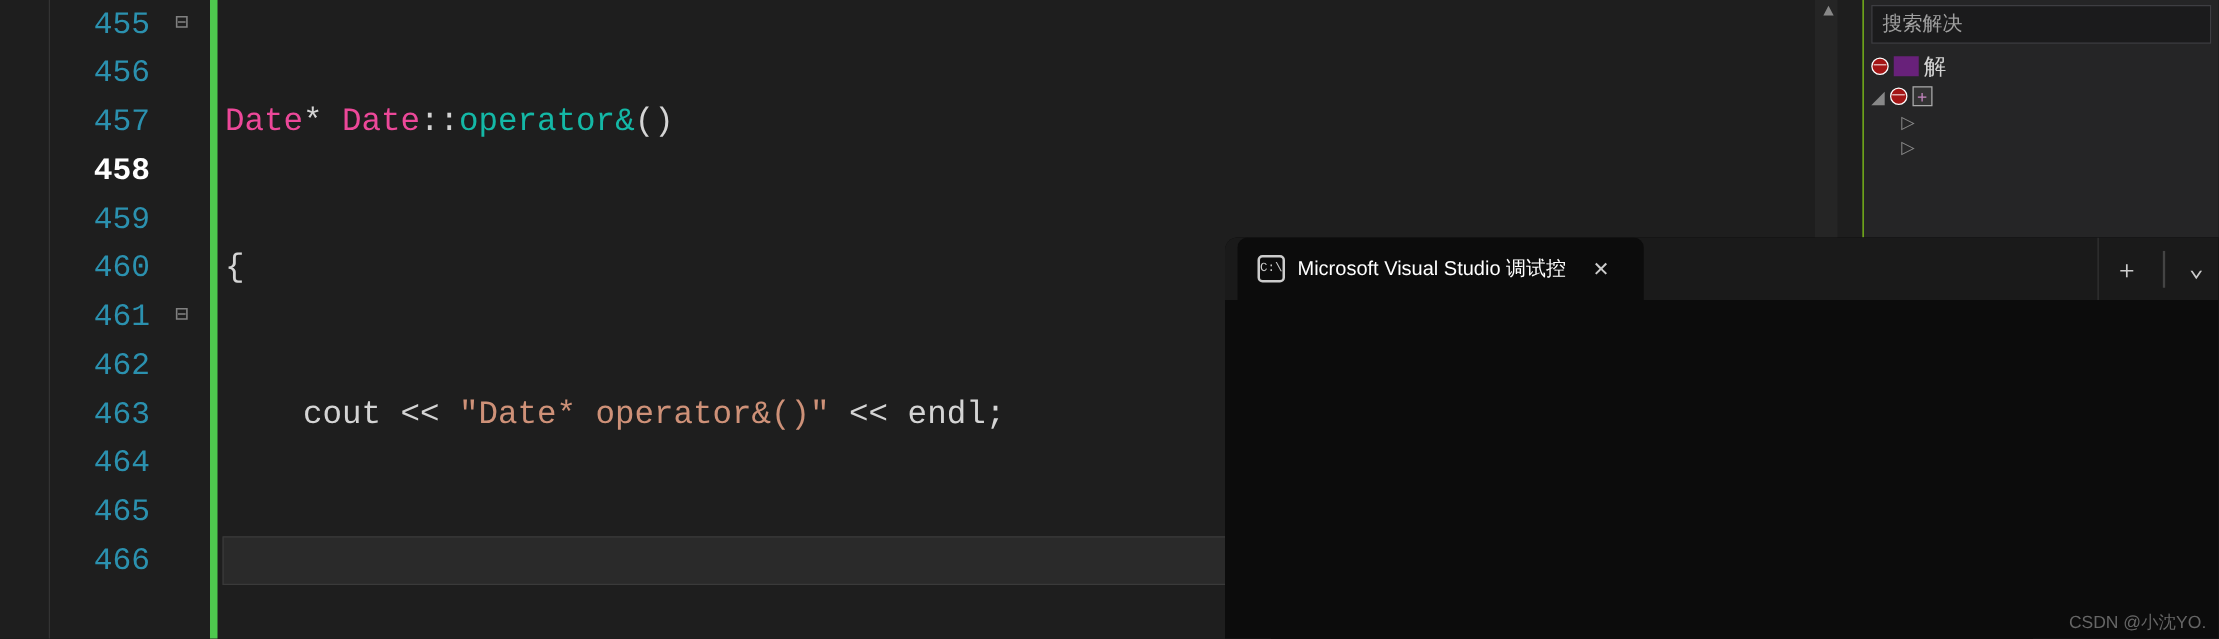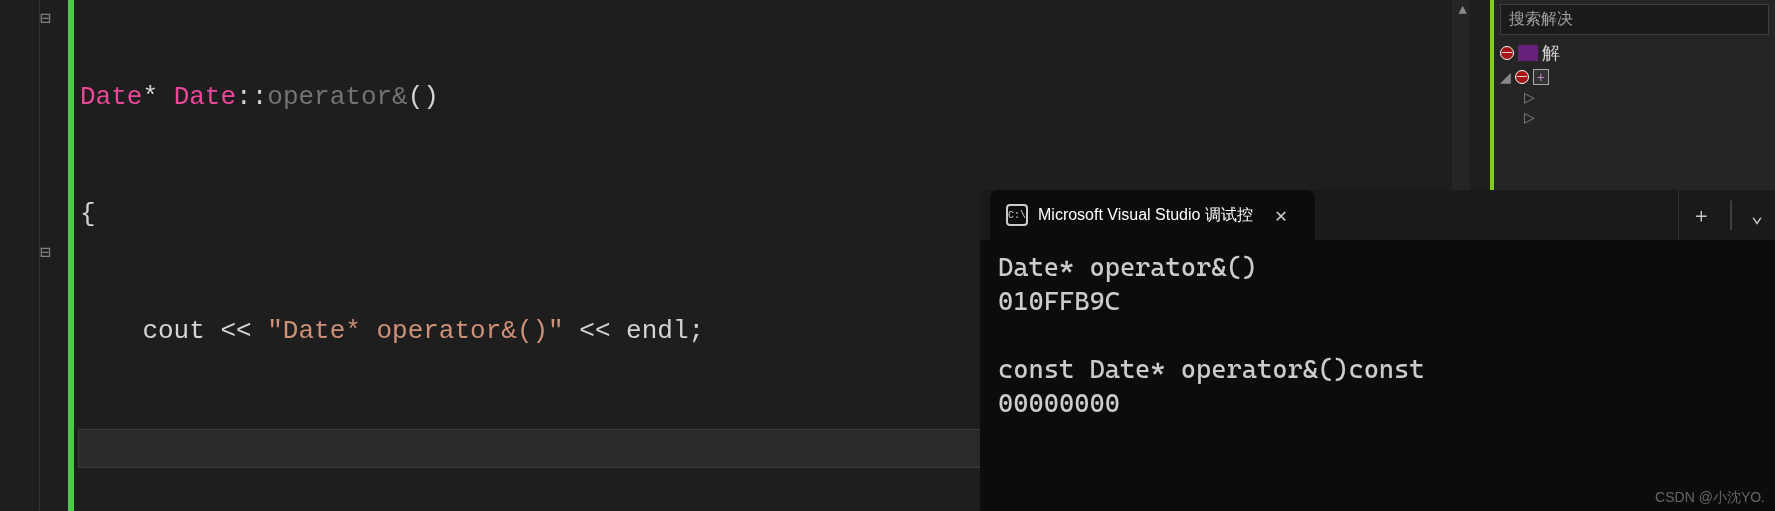--- a/index.html
+++ b/index.html
@@ -60,21 +60,21 @@
       position: relative;
     }
     .code-line { height: 39px; }
     .code-line.current {
       background: #2a2a2a;
       border: 1px solid #3a3a3a;
       margin-left: -2px;
       margin-right: 10px;
     }
     .type { color: #ec4899; }
-    .func { color: #737373; }
+    .func { color: #14b8a6; }
     .str { color: #ce9178; }
     .plain { color: #d4d4d4; }
     .scrollbar {
       position: absolute;
       right: 0;
       top: 0;
       width: 18px;
       height: 100%;
       background: #252525;
     }
@@ -85,21 +85,21 @@
       color: #888;
       font-size: 14px;
     }
     .right-panel {
       position: absolute;
       right: 0;
       top: 0;
       width: 285px;
       height: 190px;
       background: #252526;
-      border-left: 4px solid #84cc16;
+      border-left: 1px solid #84cc16;
     }
     .search-box {
       background: #1b1b1c;
       border: 1px solid #3e3e42;
       margin: 4px 6px;
       padding: 4px 8px;
       color: #a0a0a0;
       font-size: 16px;
       font-family: "Microsoft YaHei", sans-serif;
     }
@@ -213,20 +213,34 @@
       font-size: 14px;
       font-family: "Microsoft YaHei", sans-serif;
       margin-left: 14px;
     }
   </style>
 </head>
 <body>
 
 <div class="editor-area">
   <div class="left-margin"></div>
+  <div class="gutter">
+    <div>455</div>
+    <div>456</div>
+    <div>457</div>
+    <div class="active">458</div>
+    <div>459</div>
+    <div>460</div>
+    <div>461</div>
+    <div>462</div>
+    <div>463</div>
+    <div>464</div>
+    <div>465</div>
+    <div>466</div>
+  </div>
   <div class="fold-area">
     <span class="fold" style="top:0">⊟</span>
     <span class="fold" style="top:234px">⊟</span>
   </div>
   <div class="green-bar"></div>
   <div class="code">
     <div class="code-line"><span class="type">Date</span><span class="plain">* </span><span class="type">Date</span><span class="plain">::</span><span class="func">operator&amp;</span><span class="plain">()</span></div>
     <div class="code-line"><span class="plain">{</span></div>
     <div class="code-line"><span class="plain">    cout &lt;&lt; </span><span class="str">"Date* operator&amp;()"</span><span class="plain"> &lt;&lt; endl;</span></div>
     <div class="code-line current"><span class="plain"></span></div>
@@ -270,20 +284,15 @@
       <span class="term-icon">C:\</span>
       <span class="term-title">Microsoft Visual Studio 调试控</span>
       <span class="term-close">✕</span>
     </div>
     <div class="term-controls">
       <span class="term-plus">＋</span>
       <span style="color:#444">│</span>
       <span class="term-chevron">⌄</span>
     </div>
   </div>
-  <div class="term-body">Date* operator&amp;()
-010FFB9C
-
-const Date* operator&amp;()const
-00000000</div>
 </div>
 
 <div class="watermark">CSDN @小沈YO.</div>
 
 </body></html>

